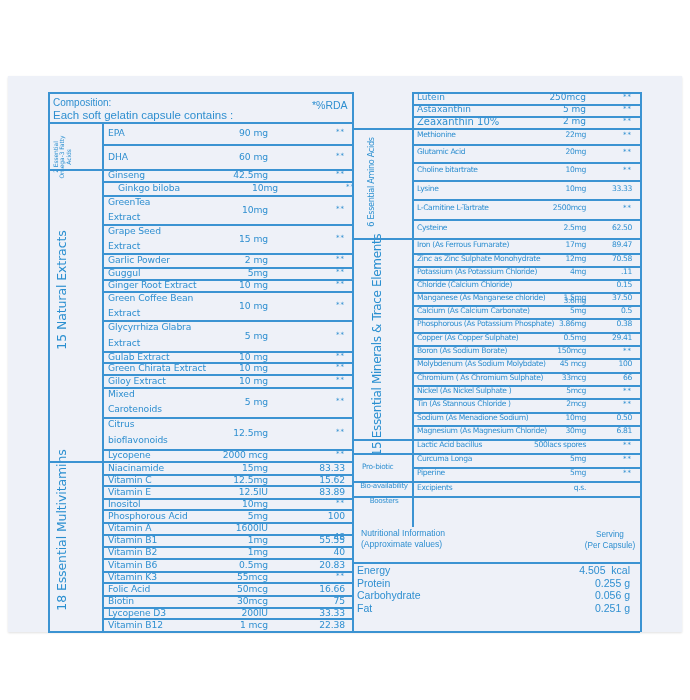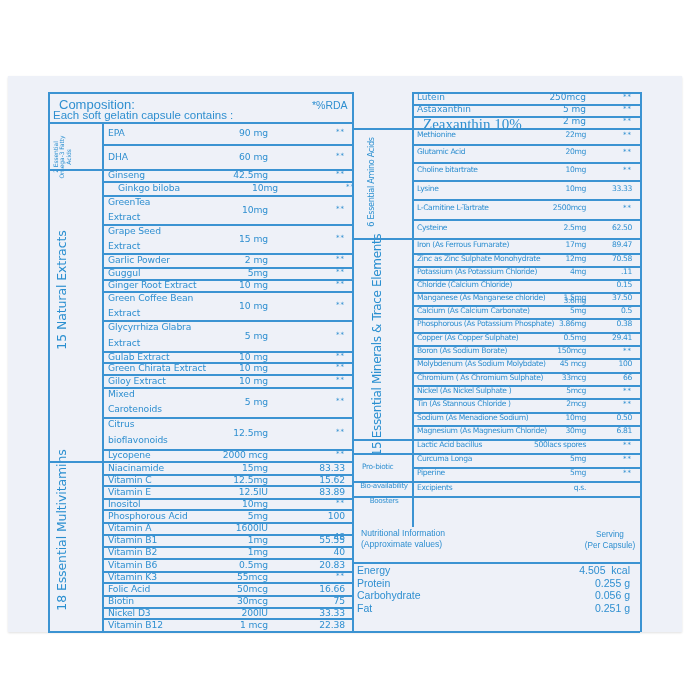--- a/index.html
+++ b/index.html
@@ -14,21 +14,21 @@
   .vert{position:absolute;transform:translate(-50%,-50%) rotate(-90deg);white-space:nowrap;text-align:center;line-height:1.1;}
   .star{font-size:7px;letter-spacing:1px;}
 </style>
 </head>
 <body>
 
 <div class="card"></div>
 
 <div id="doc">
 
-  <div class="t ar" style="left:59px;top:98px;font-size:13px;">Composition:</div>
+  <div class="t ar" style="left:53px;top:98px;font-size:10px;">Composition:</div>
   <div class="t ar" style="left:53px;top:110px;font-size:11.5px;">Each soft gelatin capsule contains :</div>
   <div class="t ar" style="left:312px;top:100px;font-size:10.5px;">*%RDA</div>
 
   <div class="vert cal" style="left:62px;top:157px;font-size:6px;width:55px;white-space:normal;line-height:1.05;">2 Essential Omega-3 Fatty Acids</div>
   <div class="vert cal" style="left:62px;top:290px;font-size:12.5px;">15 Natural Extracts</div>
   <div class="vert cal" style="left:62px;top:530px;font-size:12.5px;">18 Essential Multivitamins</div>
 
   <div class="vert cnd" style="left:372px;top:182px;font-size:8.2px;">6 Essential Amino Acids</div>
   <div class="vert cnd" style="left:378px;top:345px;font-size:12px;">15 Essential Minerals &amp; Trace Elements</div>
   <div class="t cnd" style="left:362px;top:463px;font-size:7.4px;">Pro-biotic</div>
@@ -180,21 +180,21 @@
         <div class="t cal" style="left: 6px; top: 1.5px;">Folic Acid</div>
         <div class="t cal r" style="right: 84px; top: 1.5px;">50mcg</div>
         <div class="t cal r" style="right: 7px; top: 1.5px;">16.66</div>
       </div>
       <div style="position: absolute; left: 102px; top: 595px; width: 250px; height: 12px;">
         <div class="t cal" style="left: 6px; top: 1px;">Biotin</div>
         <div class="t cal r" style="right: 84px; top: 1px;">30mcg</div>
         <div class="t cal r" style="right: 7px; top: 1px;">75</div>
       </div>
       <div style="position: absolute; left: 102px; top: 607px; width: 250px; height: 11px;">
-        <div class="t cal" style="left: 6px; top: 0.5px;">Nickel D3</div>
+        <div class="t cal" style="left: 6px; top: 0.5px;">Lycopene D3</div>
         <div class="t cal r" style="right: 84px; top: 0.5px;">200IU</div>
         <div class="t cal r" style="right: 7px; top: 0.5px;">33.33</div>
       </div>
       <div style="position: absolute; left: 102px; top: 618px; width: 250px; height: 13px;">
         <div class="t cal" style="left: 6px; top: 1.5px;">Vitamin B12</div>
         <div class="t cal r" style="right: 84px; top: 1.5px;">1 mcg</div>
         <div class="t cal r" style="right: 7px; top: 1.5px;">22.38</div>
       </div>
     </div>
   <div id="rightRows">
@@ -202,21 +202,21 @@
         <div class="t cnd" style="left: 5px; top: 1px; font-size: 9px; letter-spacing: 0px;">Lutein</div>
         <div class="t cnd r" style="right: 54px; top: 1px; font-size: 9px; letter-spacing: 0px;">250mcg</div>
         <div class="t cnd r star" style="right: 8px; top: 2px;">**</div>
       </div>
       <div style="position: absolute; left: 412px; top: 104px; width: 228px; height: 12px;">
         <div class="t cnd" style="left: 5px; top: 1px; font-size: 9px; letter-spacing: 0px;">Astaxanthin</div>
         <div class="t cnd r" style="right: 54px; top: 1px; font-size: 9px; letter-spacing: 0px;">5 mg</div>
         <div class="t cnd r star" style="right: 8px; top: 2px;">**</div>
       </div>
       <div style="position: absolute; left: 412px; top: 116px; width: 228px; height: 12px;">
-        <div class="t cnd" style="left: 11px; top: 1px; font-size: 15px; letter-spacing: 0px; font-family: Liberation Serif, serif;">Zeaxanthin 10%</div>
+        <div class="t cnd" style="left: 5px; top: 1px; font-size: 10px; letter-spacing: 0px;">Zeaxanthin 10%</div>
         <div class="t cnd r" style="right: 54px; top: 1px; font-size: 9px; letter-spacing: 0px;">2 mg</div>
         <div class="t cnd r star" style="right: 8px; top: 2px;">**</div>
       </div>
       <div style="position: absolute; left: 412px; top: 128px; width: 228px; height: 16px;">
         <div class="t cnd" style="left: 5px; top: 3px;">Methionine</div>
         <div class="t cnd r" style="right: 54px; top: 3px;">22mg</div>
         <div class="t cnd r star" style="right: 8px; top: 4px;">**</div>
       </div>
       <div style="position: absolute; left: 412px; top: 144px; width: 228px; height: 18px;">
         <div class="t cnd" style="left: 5px; top: 4px;">Glutamic Acid</div>

